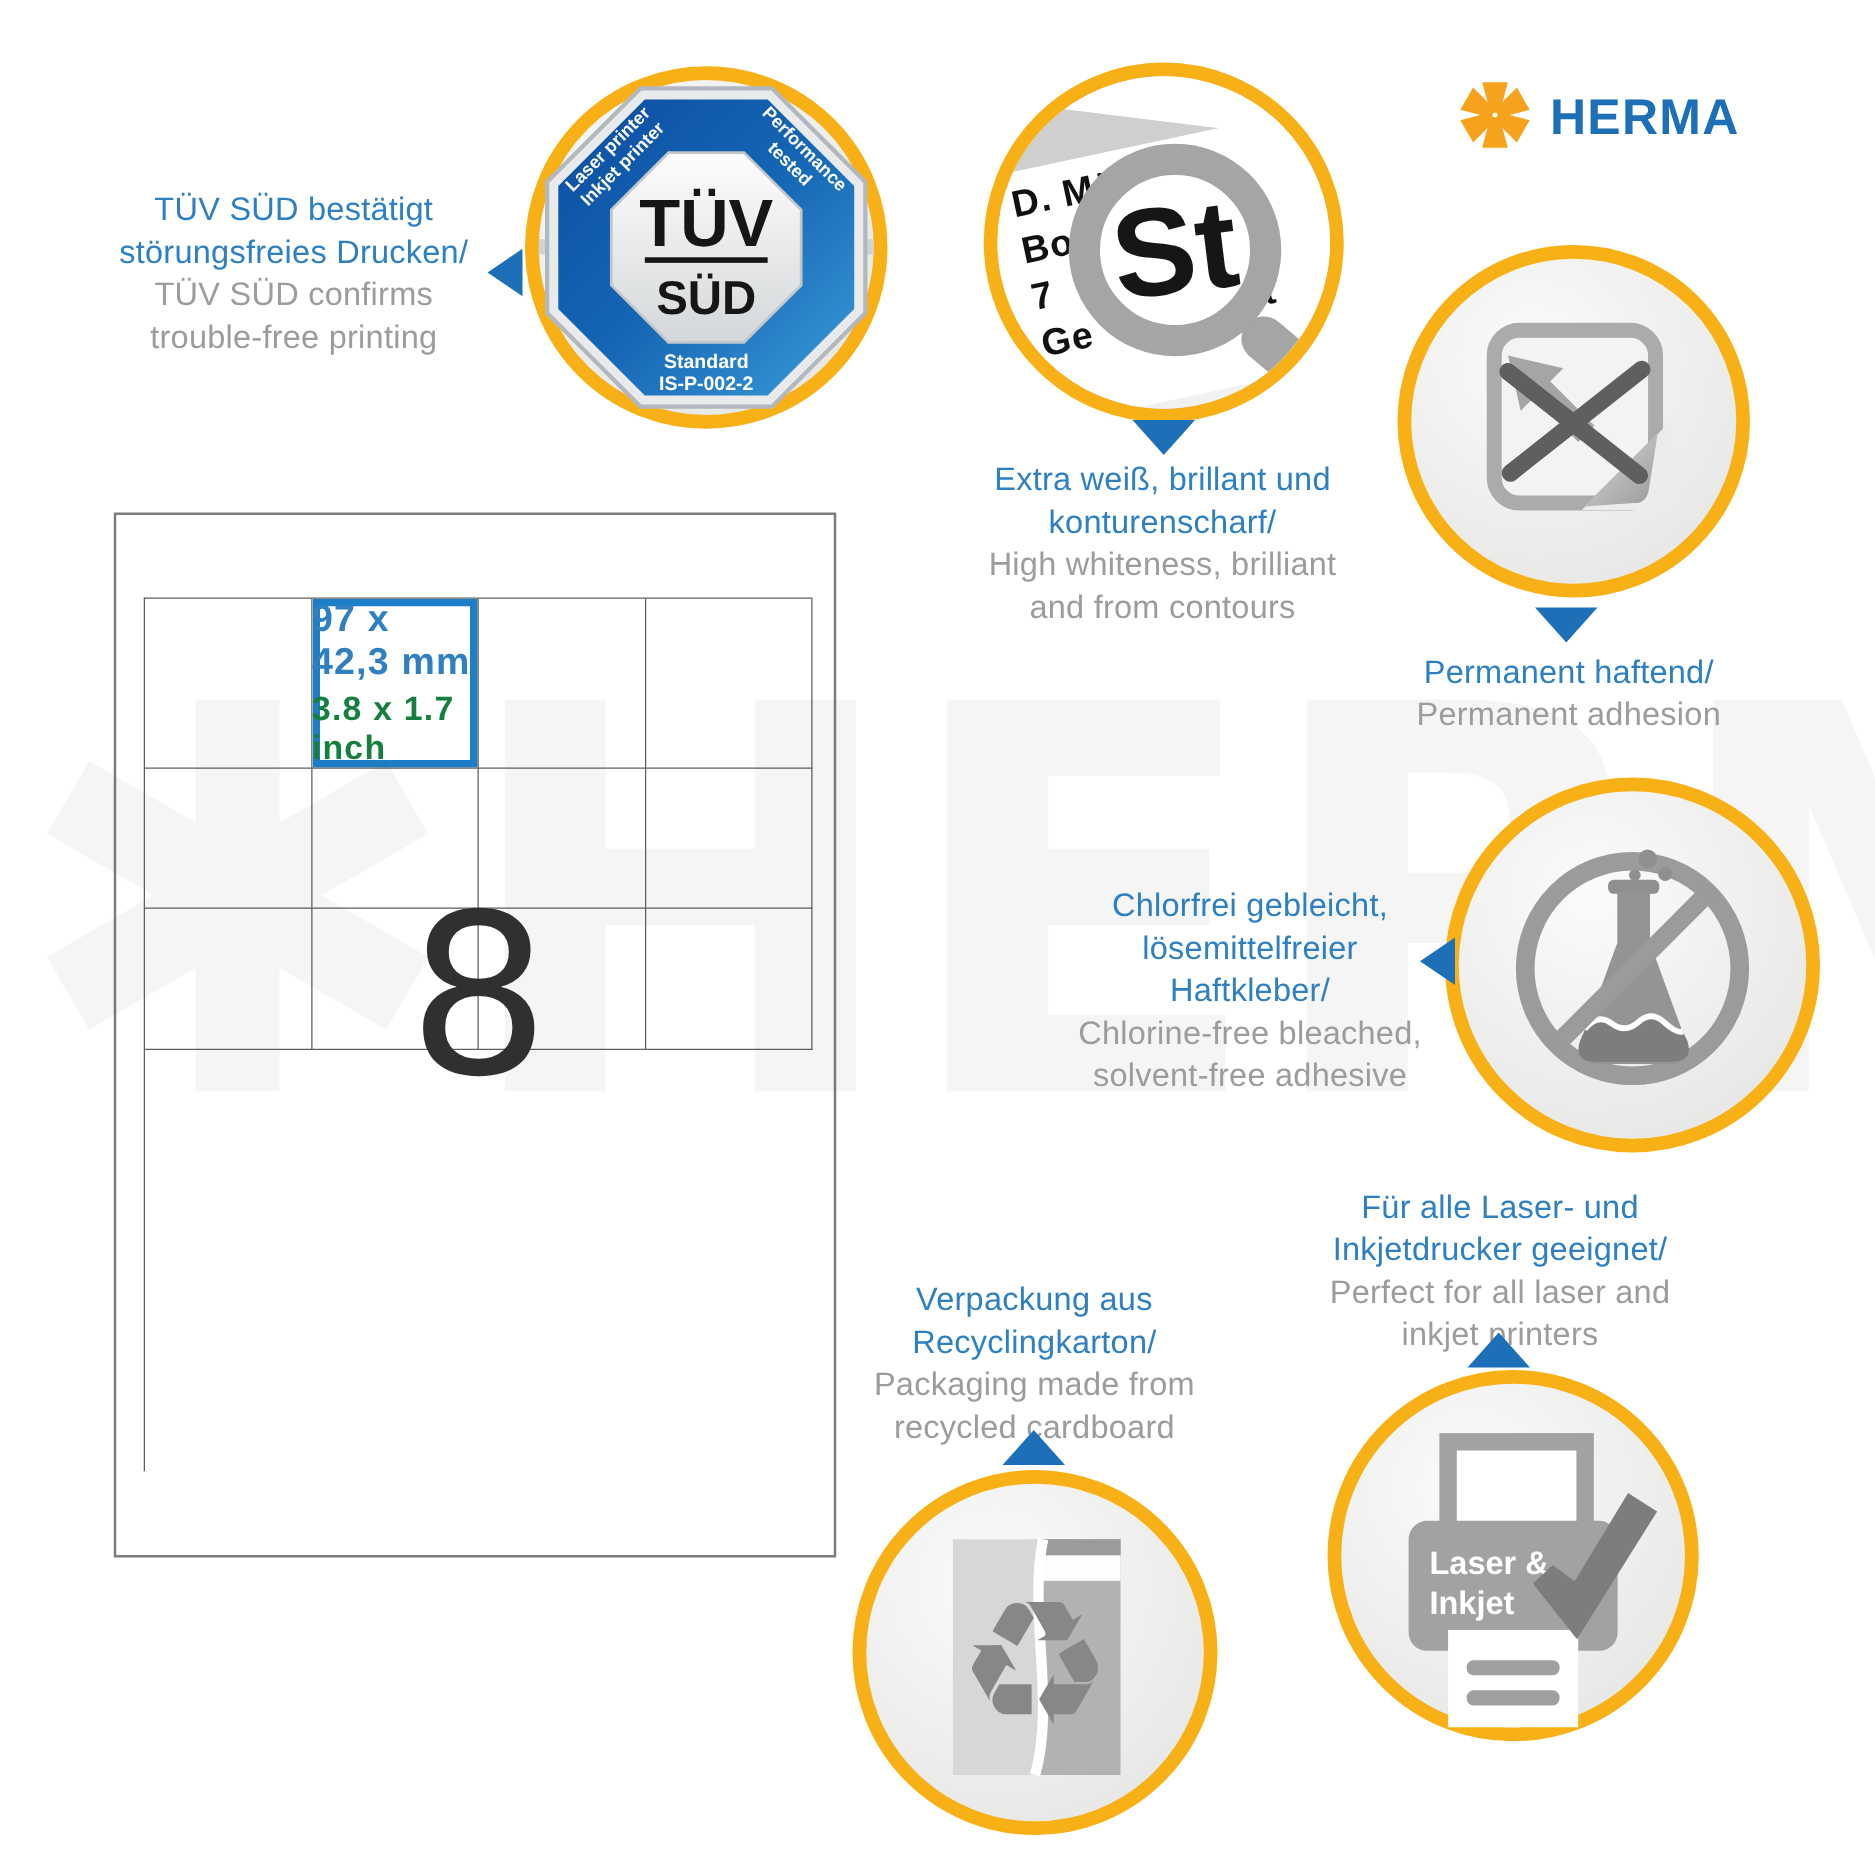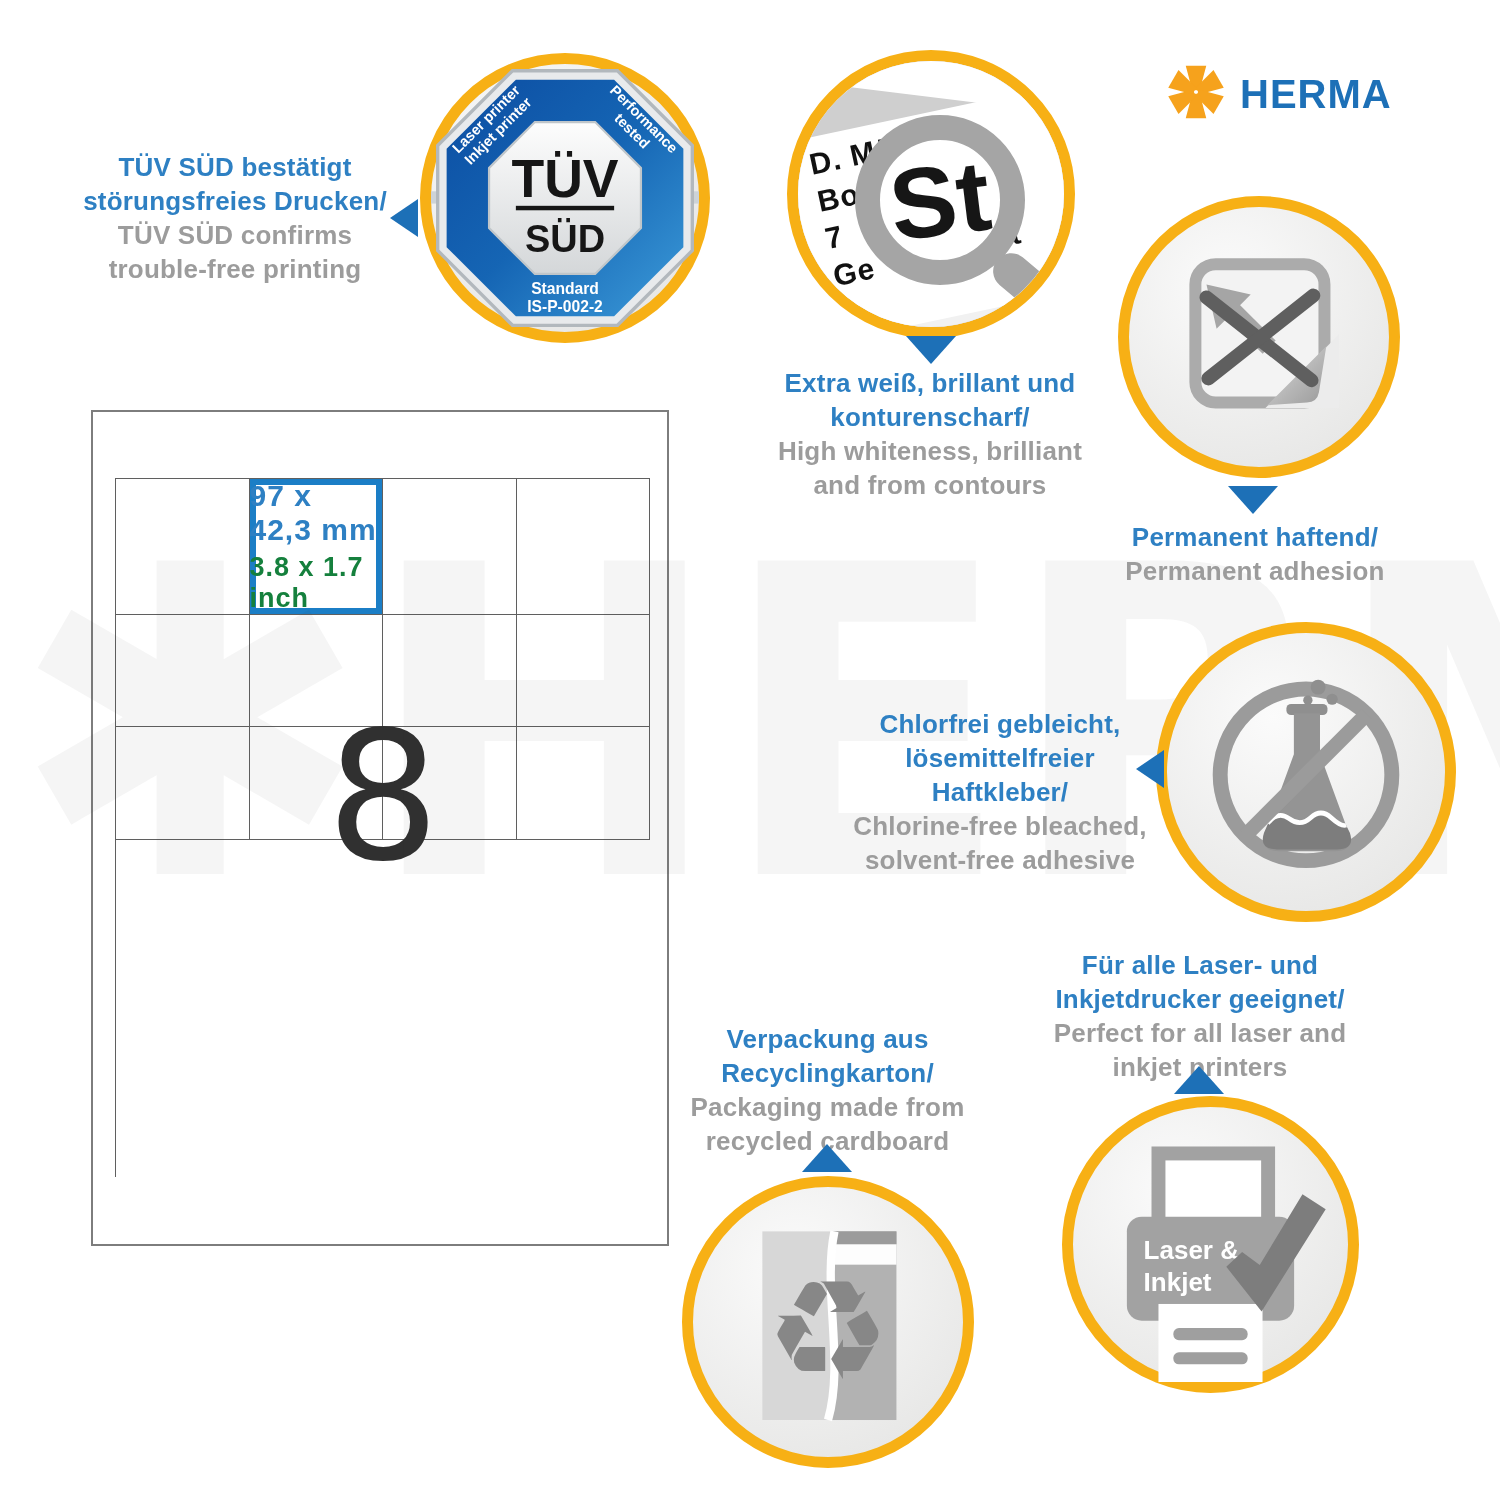--- a/index.html
+++ b/index.html
@@ -16,21 +16,21 @@
     grid-template-columns:1fr 1fr 1fr 1fr;grid-template-rows:repeat(6,1fr);
     border-top:1px solid #5f5f5f;border-left:1px solid #5f5f5f;}
   .cell{border-right:1px solid #5f5f5f;border-bottom:1px solid #5f5f5f;
     display:flex;flex-direction:column;align-items:center;justify-content:center;}
   .cell.hl{box-shadow:inset 0 0 0 6px #1b7ec6;}
   .cell .mm{color:#2e80c3;font-weight:bold;font-size:30px;letter-spacing:1px;}
   .cell .inch{color:#15803d;font-weight:bold;font-size:27px;margin-top:5px;letter-spacing:1px;}
   #count{position:absolute;left:140px;top:292px;width:300px;text-align:center;
     font-family:"DejaVu Sans",sans-serif;font-size:178px;line-height:185px;color:#303030;}
   
-  .f{position:absolute;z-index:3;text-align:center;font-weight:bold;font-size:26px;
+  .f{position:absolute;z-index:3;text-align:center;font-weight:normal;font-size:26px;
      line-height:34px;letter-spacing:.2px;}
   .f .de{display:block;color:#2e80c3;white-space:pre-line;}
   .f .en{display:block;color:#9c9c9c;white-space:pre-line;}
   #f-tuv{left:40px;top:150px;width:390px;}
   #f-white{left:735px;top:366px;width:390px;}
   #f-permanent{left:1075px;top:520px;width:360px;}
   #f-chlorine{left:815px;top:707px;width:370px;}
   #f-printers{left:1000px;top:948px;width:400px;}
   #f-packaging{left:645px;top:1022px;width:365px;}
   

